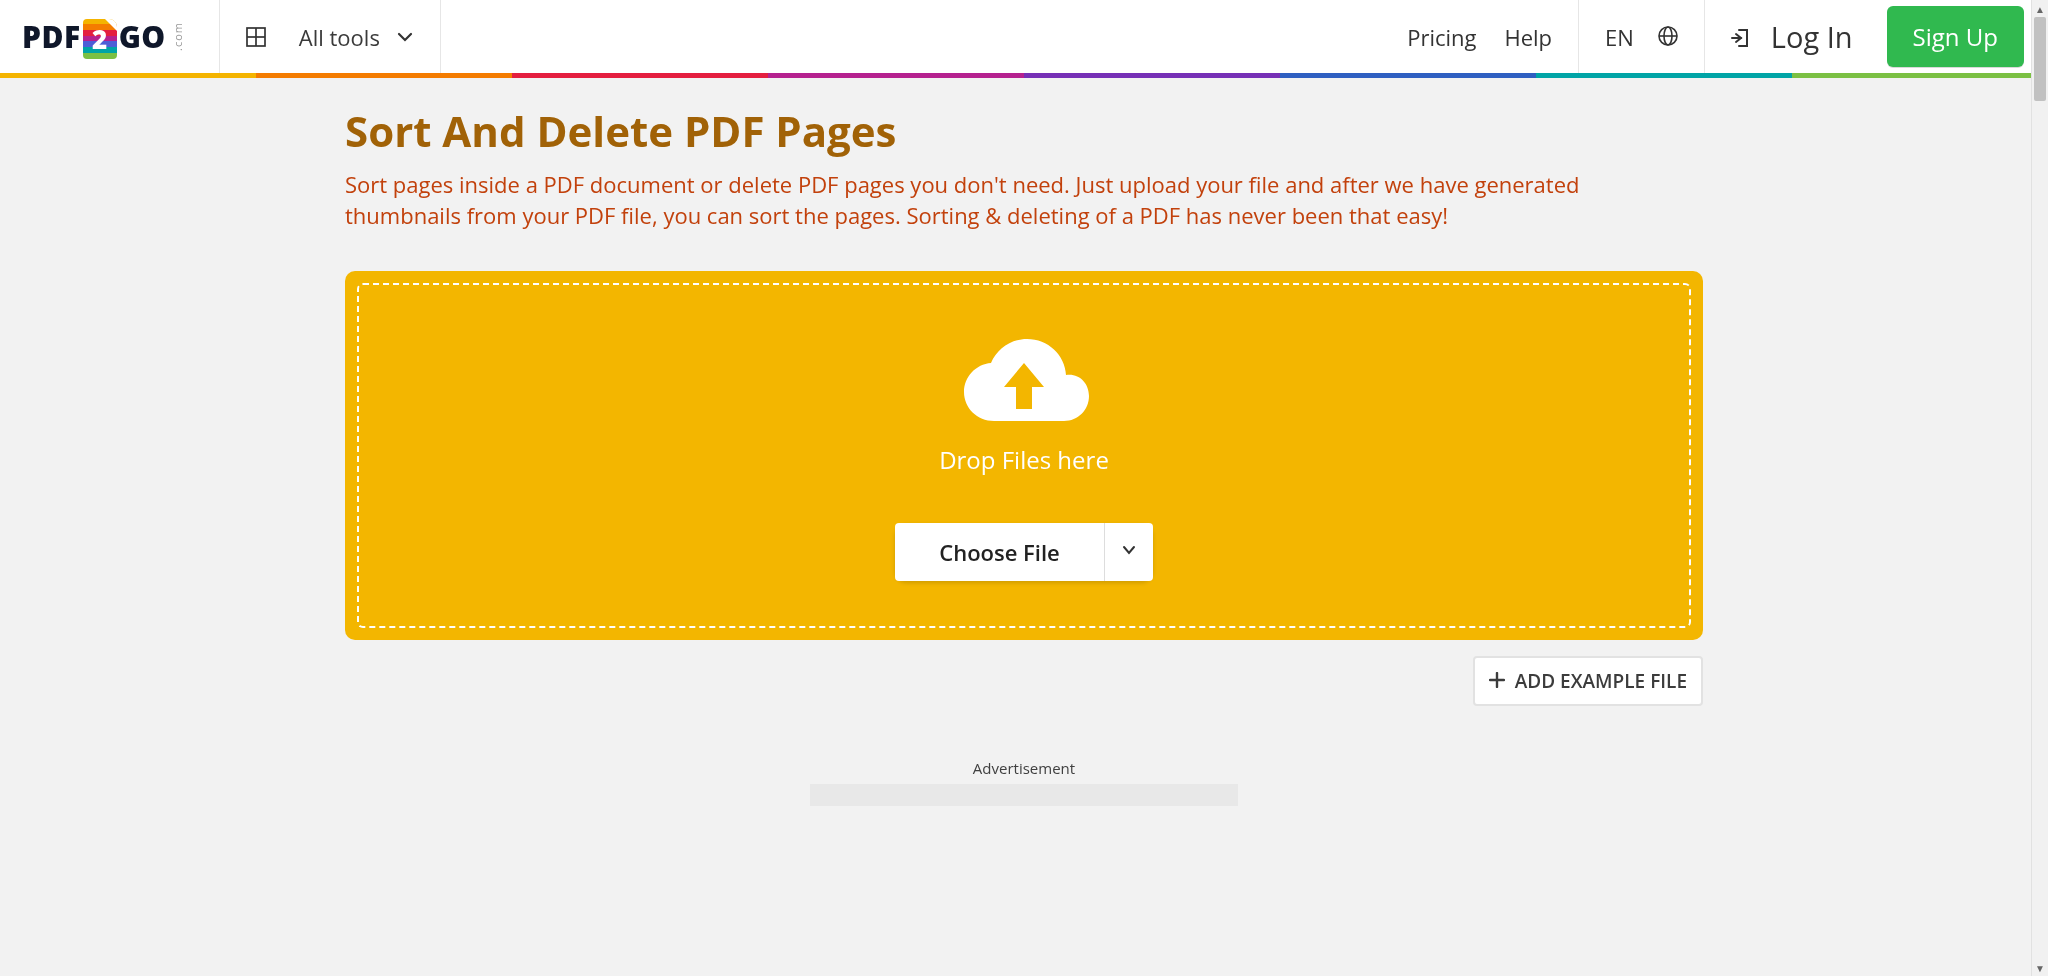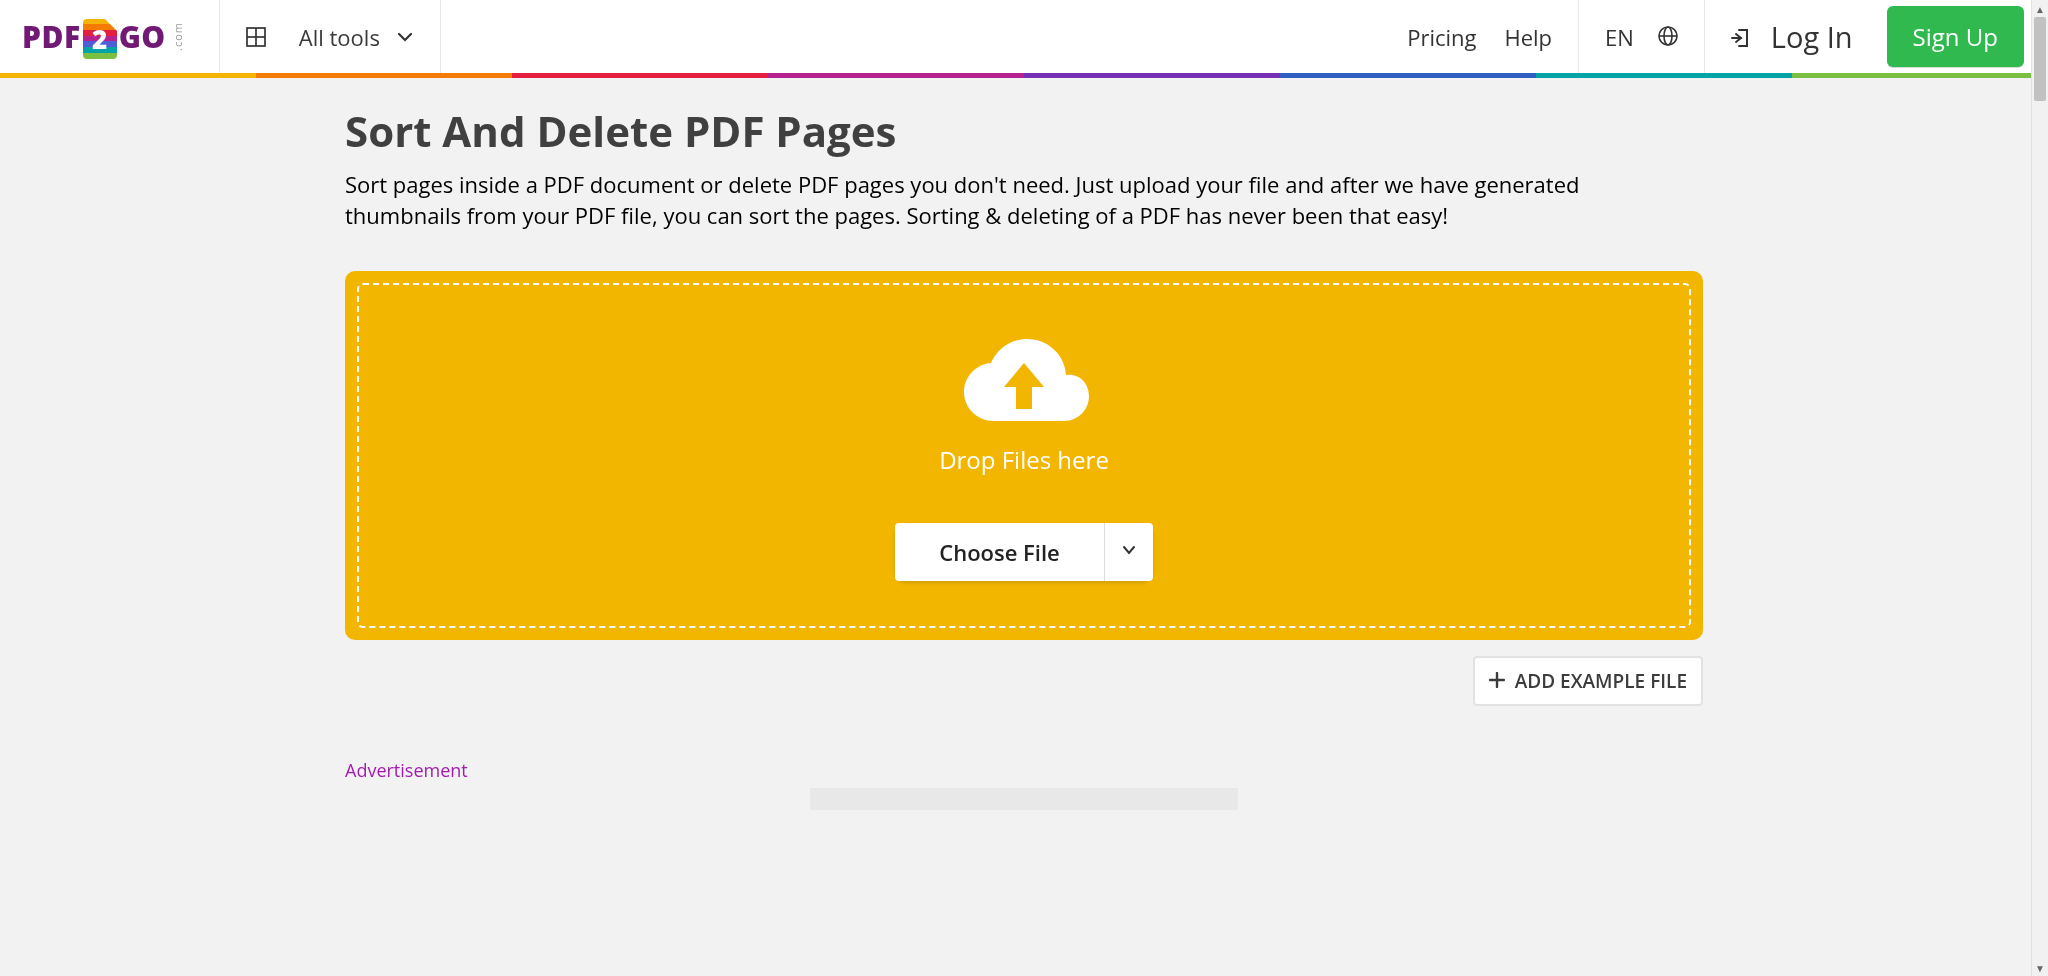--- a/index.html
+++ b/index.html
@@ -17,21 +17,21 @@
     align-items: stretch;
     height: 73px;
     background: #fff;
   }
   .header > * { display:flex; align-items:center; }
   .header-item { padding: 0 26px; }
   .divider-right { border-right: 1px solid #e6e6e6; }
 
   
   .logo { padding: 0 34px 0 22px; }
-  .logo-pdf, .logo-go { font-size: 30px; font-weight: 800; color:#701a75; letter-spacing:0.5px; }
+  .logo-pdf, .logo-go { font-size: 30px; font-weight: 800; color:#0f172a; letter-spacing:0.5px; }
   .logo-2 {
     display:inline-flex; flex-direction:column; width:34px; height:40px;
     border-radius:4px 8px 4px 4px; overflow:hidden; font-size:0;
     position:relative; margin:0 2px; top:2px;
   }
   .logo-2 span { flex:1; }
   .logo-2 .s1{background:#f4b400;}
   .logo-2 .s2{background:#f47c00;}
   .logo-2 .s3{background:#e41e3f;}
   .logo-2 .s4{background:#b5218f;}
@@ -69,22 +69,22 @@
 
   
   .rainbow { display:flex; height:5px; }
   .rainbow div { flex:1; }
   .c1{background:#f4b400;} .c2{background:#f47c00;} .c3{background:#e41e3f;}
   .c4{background:#b5218f;} .c5{background:#7630b6;} .c6{background:#2f5fc1;}
   .c7{background:#00a4a6;} .c8{background:#7BC043;}
 
   
   .container { width: 1358px; margin: 0 auto; padding-top: 16px;}
-  h1 { font-size: 42px; color:#404040; font-weight:700; margin-top:8px; }
-  .subtitle { font-size:22px; color:#000000; line-height:1.4; margin-top:10px; max-width:1330px;}
+  h1 { font-size: 42px; color:#a16207; font-weight:700; margin-top:8px; }
+  .subtitle { font-size:22px; color:#c2410c; line-height:1.4; margin-top:10px; max-width:1330px;}
 
   
   .dropzone {
     margin-top: 40px;
     background:#f3b600;
     border-radius:10px;
     padding:12px;
   }
   .dropzone-inner {
     border:2px dashed #fff;
@@ -110,21 +110,21 @@
 
   
   .example-row { display:flex; justify-content:flex-end; margin-top:16px; }
   .example-btn {
     background:#fff; border:2px solid #e2e2e2; color:#3c3c3c;
     font-size:19px; font-weight:600; padding:10px 14px; border-radius:4px;
     display:flex; align-items:center; gap:10px; cursor:pointer;
     font-family: inherit;
   }
 
-  .ad-label { font-size:18px; color:#a21caf; margin-top:52px; }
+  .ad-label { text-align:center; font-size:15px; color:#404040; margin-top:52px; }
   .ad-box {
     width:428px; height:22px; margin:6px auto 0;
     background:#e8e8e8;
   }
 
   
   .browser-scroll {
     position:fixed; right:0; top:0; width:17px; height:100vh;
     background:#f1f1f1; border-left:1px solid #e1e1e1;
   }

